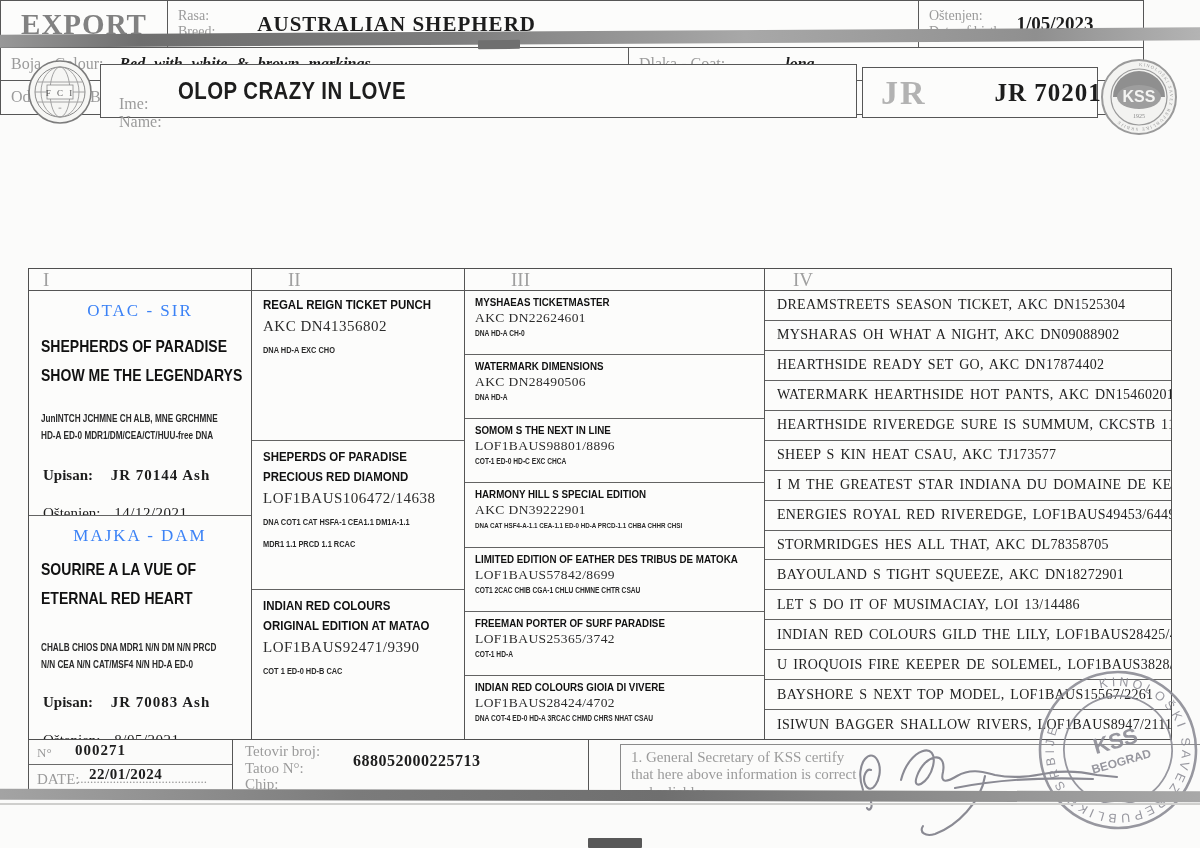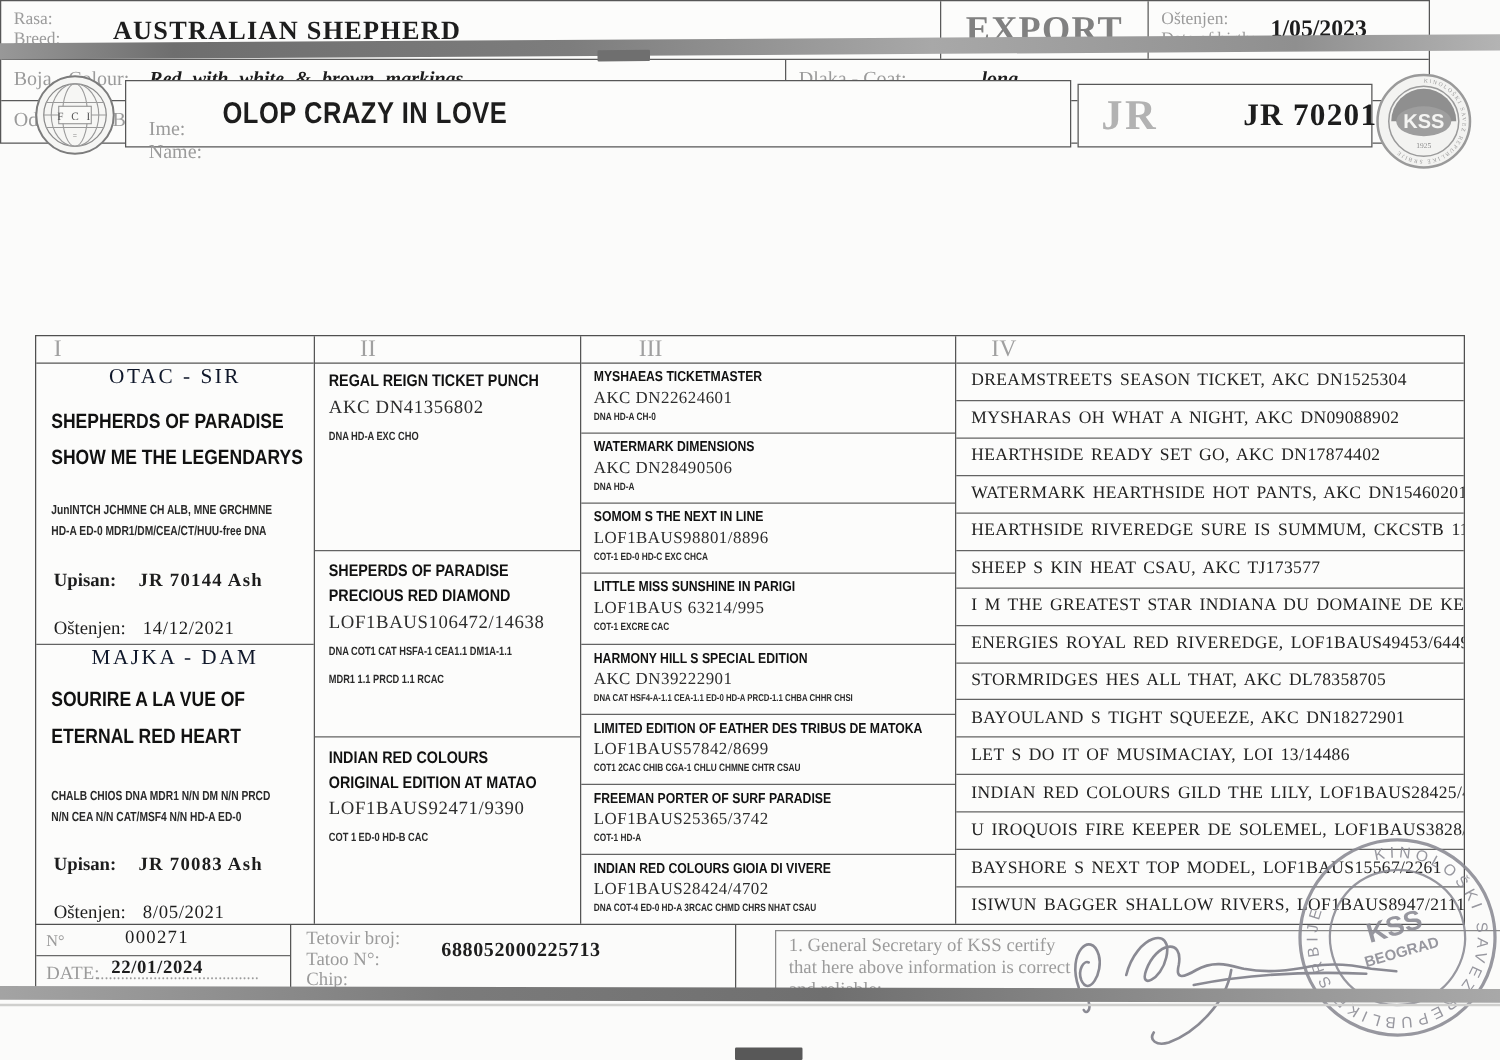--- a/index.html
+++ b/index.html
@@ -45,40 +45,40 @@
   .lbl16{font-size:16px;color:#9b9b9b;margin-left:10px;white-space:nowrap;}
   
   .ped{position:absolute;left:28px;top:268px;width:1144px;height:472px;display:flex;
        border:1.6px solid #4f4f4f;box-sizing:border-box;background:#fcfcfb;}
   .pcol{display:flex;flex-direction:column;box-sizing:border-box;min-width:0;}
   .pcol + .pcol{border-left:1.4px solid #555;}
   .phead{height:22px;flex:none;border-bottom:1.4px solid #555;color:#a0a0a0;font-size:19px;
          display:flex;align-items:center;box-sizing:border-box;}
   .pcell{flex:1;box-sizing:border-box;overflow:hidden;position:relative;}
   .pcell + .pcell{border-top:1.3px solid #636363;}
-  .role{width:100%;text-align:center;color:#0f172a;font-size:17px;letter-spacing:2px;}
+  .role{width:100%;text-align:center;color:#3b82f6;font-size:17px;letter-spacing:2px;margin-top:10px;}
   .g1name{font-size:16.5px;margin-left:12px;margin-top:9px;color:#111;}
   .g1titles{font-size:10px;margin-left:12px;margin-top:5px;}
   .g1reg{margin-left:14px;margin-top:6px;font-size:15px;}
   .g1reg .k{font-weight:700;}
   .g1reg .v{font-weight:700;margin-left:14px;letter-spacing:1px;}
   .g1os{margin-left:14px;margin-top:21px;font-size:15px;}
   .g1os .v{margin-left:10px;letter-spacing:.5px;}
   .g2name{font-size:13.5px;margin-left:11px;margin-top:6px;color:#111;}
   .g2reg{font-size:15px;margin-left:11px;margin-top:5px;color:#2c2c2c;letter-spacing:.5px;white-space:nowrap;}
   .g2t{margin-left:11px;margin-top:4px;}
   .g3name{font-size:11.5px;margin-left:10px;margin-top:5px;color:#111;}
   .g3reg{font-size:13.5px;margin-left:10px;margin-top:2px;color:#2c2c2c;letter-spacing:.4px;white-space:nowrap;}
   .g3t{margin-left:10px;margin-top:2px;font-size:8.5px;}
   .g4row{display:flex;align-items:center;padding-left:12px;font-size:14px;letter-spacing:.3px;
          word-spacing:2px;white-space:nowrap;color:#222;}
   
   .f-left{left:28px;top:740px;width:205px;height:52px;border-left:1.6px solid #565656;border-right:1.4px solid #565656;box-sizing:border-box;}
   .f-left .l1{position:absolute;left:8px;top:5px;font-size:13px;}
-  .f-left .v1{position:absolute;left:71px;top:2px;font-size:15px;font-weight:400;letter-spacing:1px;}
+  .f-left .v1{position:absolute;left:46px;top:2px;font-size:15px;font-weight:700;letter-spacing:1px;}
   .f-left .hr{position:absolute;left:0;top:24px;width:100%;border-top:1.3px solid #6a6a6a;}
   .f-left .l2{position:absolute;left:8px;top:31px;font-size:15px;}
   .f-left .dots{position:absolute;left:48px;top:31px;right:4px;font-size:13px;color:#9b9b9b;overflow:hidden;white-space:nowrap;}
   .f-left .v2{position:absolute;left:60px;top:26px;font-size:15px;font-weight:700;letter-spacing:.5px;}
   .f-mid{left:233px;top:740px;width:356px;height:54px;border-right:1.4px solid #565656;border-bottom:1.3px solid #7a7a7a;box-sizing:border-box;}
   .f-mid .stack3{position:absolute;left:12px;top:3px;font-size:15px;line-height:1.1;}
   .f-mid .chipv{position:absolute;left:120px;top:12px;font-size:16px;font-weight:700;letter-spacing:.5px;}
   .f-cert{left:620px;top:744px;width:596px;height:52px;border:1.2px solid #8a8a8a;box-sizing:border-box;}
   .f-cert .txt{margin:4px 0 0 10px;font-size:15px;line-height:1.15;color:#9b9b9b;}
   
@@ -129,29 +129,29 @@
     <defs>
         <path id="fring" d="M 41 10 A 31 31 0 1 1 40.9 10"></path>
       </defs>
     <text font-size="4.5" fill="#9a9a9a" letter-spacing="1.2">
       <textPath href="#fring">KINOLOŠKI SAVEZ REPUBLIKE SRBIJE</textPath>
     </text>
   </svg>
 
   <div class="info">
     <div class="irow" style="height:46px">
+      <div class="icell" style="width:166px">
+        <span class="export">EXPORT</span>
+      </div>
       <div class="icell" style="width:751px">
         <div class="stack2 lbl">
           <div>Rasa:</div>
           <div>Breed:</div>
         </div>
         <span class="breed-val">AUSTRALIAN SHEPHERD</span>
-      </div>
-      <div class="icell" style="width:166px">
-        <span class="export">EXPORT</span>
       </div>
       <div class="icell" style="flex:1">
         <div class="stack2 lbl">
           <div>Oštenjen:</div>
           <div>Date of birth:</div>
         </div>
         <span class="dob-val">1/05/2023</span>
       </div>
     </div>
     <div class="irow" style="height:33px">
@@ -245,25 +245,20 @@
       </div>
       <div class="pcell">
         <div class="g3name"><span class="condb">WATERMARK DIMENSIONS</span></div>
         <div class="g3reg">AKC DN28490506</div>
         <div class="g3t"><span class="tinyb" style="font-size:8.5px">DNA HD-A</span></div>
       </div>
       <div class="pcell">
         <div class="g3name"><span class="condb">SOMOM S THE NEXT IN LINE</span></div>
         <div class="g3reg">LOF1BAUS98801/8896</div>
         <div class="g3t"><span class="tinyb" style="font-size:8.5px">COT-1 ED-0 HD-C EXC CHCA</span></div>
-      </div>
-      <div class="pcell">
-        <div class="g3name"><span class="condb">LITTLE MISS SUNSHINE IN PARIGI</span></div>
-        <div class="g3reg">LOF1BAUS 63214/995</div>
-        <div class="g3t"><span class="tinyb" style="font-size:8.5px">COT-1 EXCRE CAC</span></div>
       </div>
       <div class="pcell">
         <div class="g3name"><span class="condb">HARMONY HILL S SPECIAL EDITION</span></div>
         <div class="g3reg">AKC DN39222901</div>
         <div class="g3t"><span class="tinyb" style="font-size:8px">DNA CAT HSF4-A-1.1 CEA-1.1 ED-0 HD-A PRCD-1.1 CHBA CHHR CHSI</span></div>
       </div>
       <div class="pcell">
         <div class="g3name"><span class="condb">LIMITED EDITION OF EATHER DES TRIBUS DE MATOKA</span></div>
         <div class="g3reg">LOF1BAUS57842/8699</div>
         <div class="g3t"><span class="tinyb" style="font-size:8.5px">COT1 2CAC CHIB CGA-1 CHLU CHMNE CHTR CSAU</span></div>

